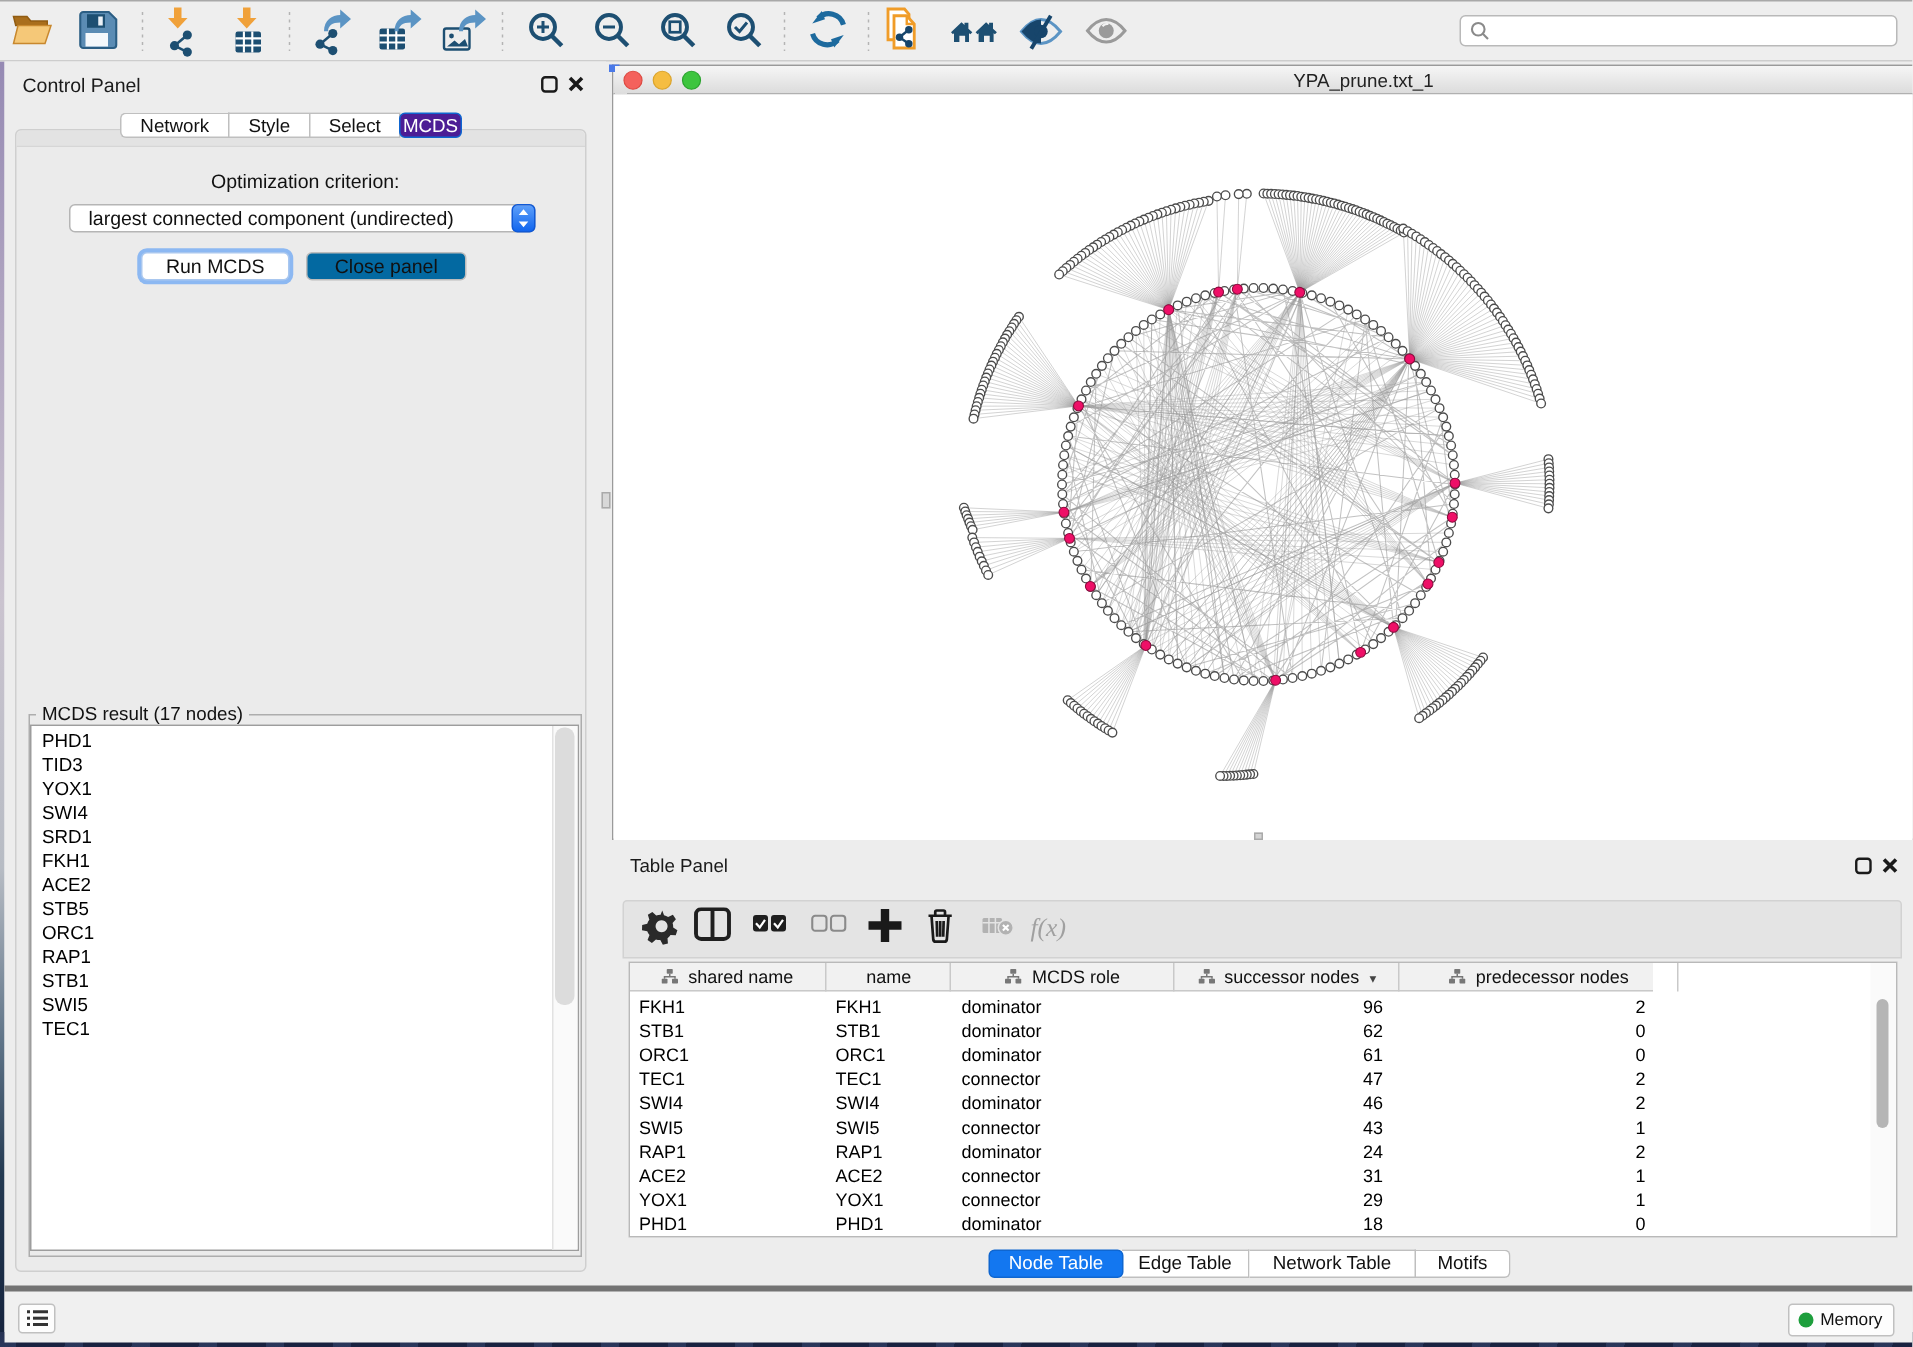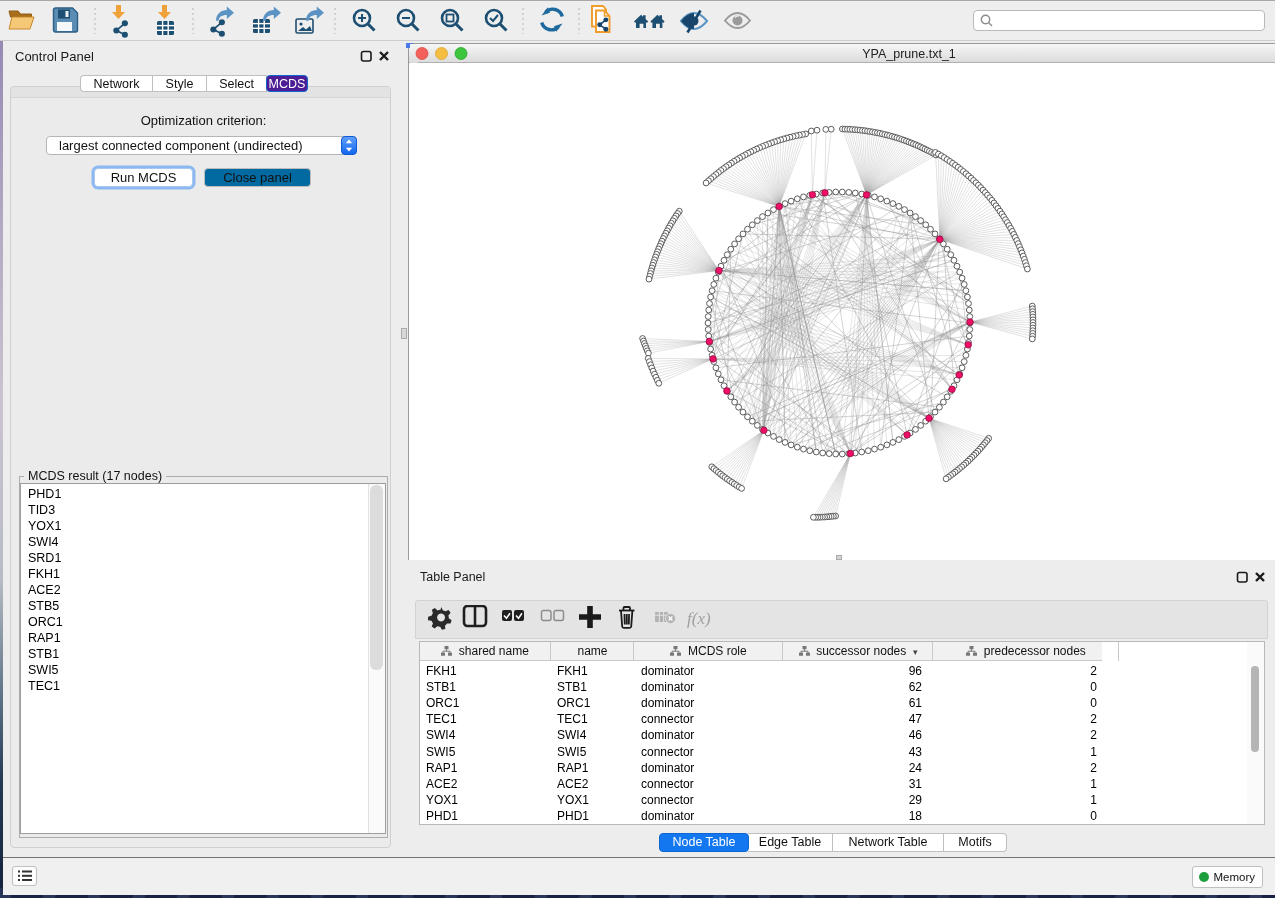--- a/index.html
+++ b/index.html
@@ -770,21 +770,21 @@
   <div class="abs" style="left:843px;top:104px;width:8px;height:86px;background:#b5b5b5;border-radius:4px"></div>
 
   <div class="abs" style="left:251px;top:271px;height:19px;display:flex;font-size:12.5px">
     <div style="width:90px;background:#1377f0;border:1px solid #0f66d0;border-radius:4px;text-align:center;line-height:17px;color:#fff;z-index:2">Node Table</div>
     <div style="width:85px;background:#fff;border:1px solid #bfbfbf;border-left:none;text-align:center;line-height:17px;color:#111;margin-left:-1px">Edge Table</div>
     <div style="width:111px;background:#fff;border:1px solid #bfbfbf;border-left:none;text-align:center;line-height:17px;color:#111">Network Table</div>
     <div style="width:63px;background:#fff;border:1px solid #bfbfbf;border-left:none;border-radius:0 4px 4px 0;text-align:center;line-height:17px;color:#111">Motifs</div>
   </div>
 </div>
 
-<div class="abs" style="left:3px;top:857px;width:1272px;height:38px;background:#f0f0f0;border-top:1px solid #737373">
+<div class="abs" style="left:3px;top:857px;width:1272px;height:38px;background:#f0f0f0;border-top:4px solid #737373">
   <div class="abs" style="left:9px;top:8px;width:25px;height:20px;background:#fdfdfd;border:1px solid #c0c0c0;border-radius:3px"></div>
   <svg class="abs" width="14" height="12" style="left:15px;top:12px">
       <g fill="#333">
         <rect x="0" y="0.5" width="2" height="2"></rect>
         <rect x="0" y="4.8" width="2" height="2"></rect>
         <rect x="0" y="9" width="2" height="2"></rect>
         <rect x="4" y="0.5" width="10" height="2"></rect>
         <rect x="4" y="4.8" width="10" height="2"></rect>
         <rect x="4" y="9" width="10" height="2"></rect>
       </g>

